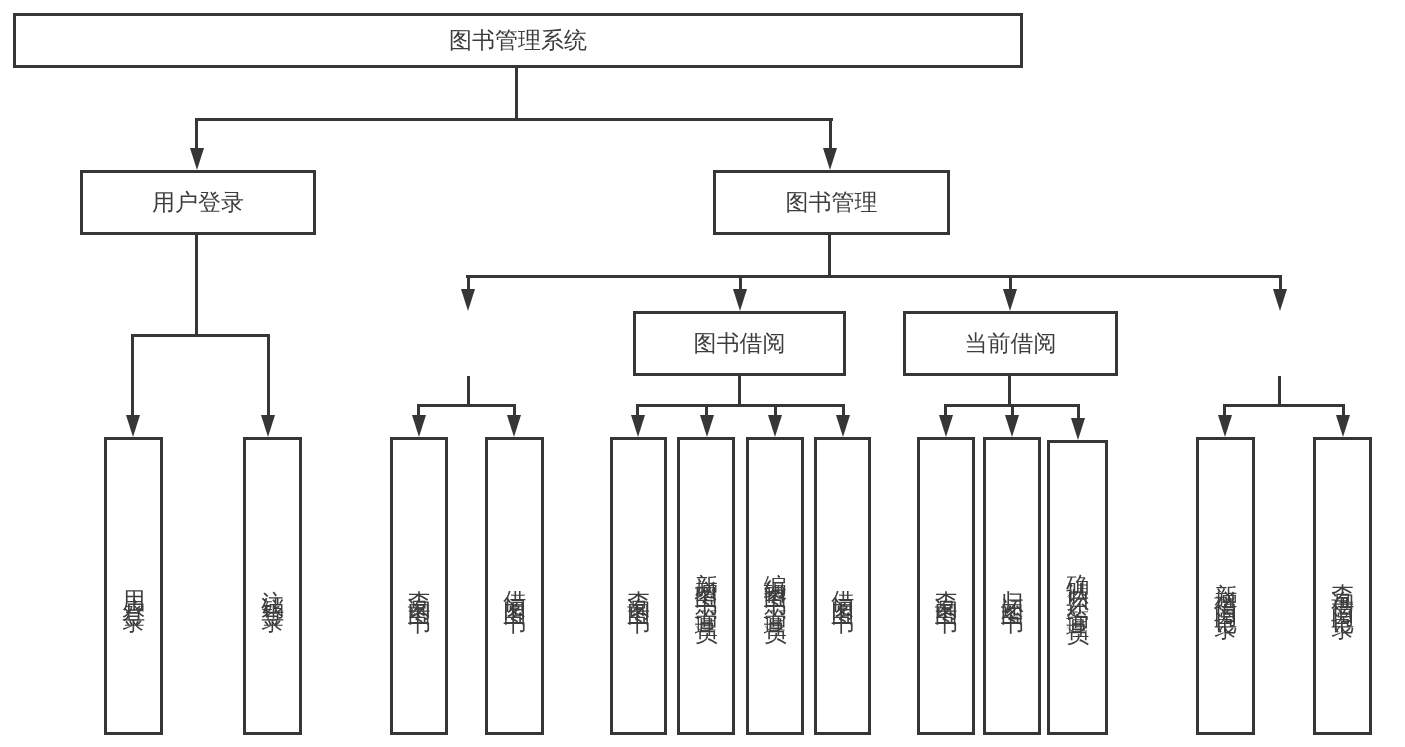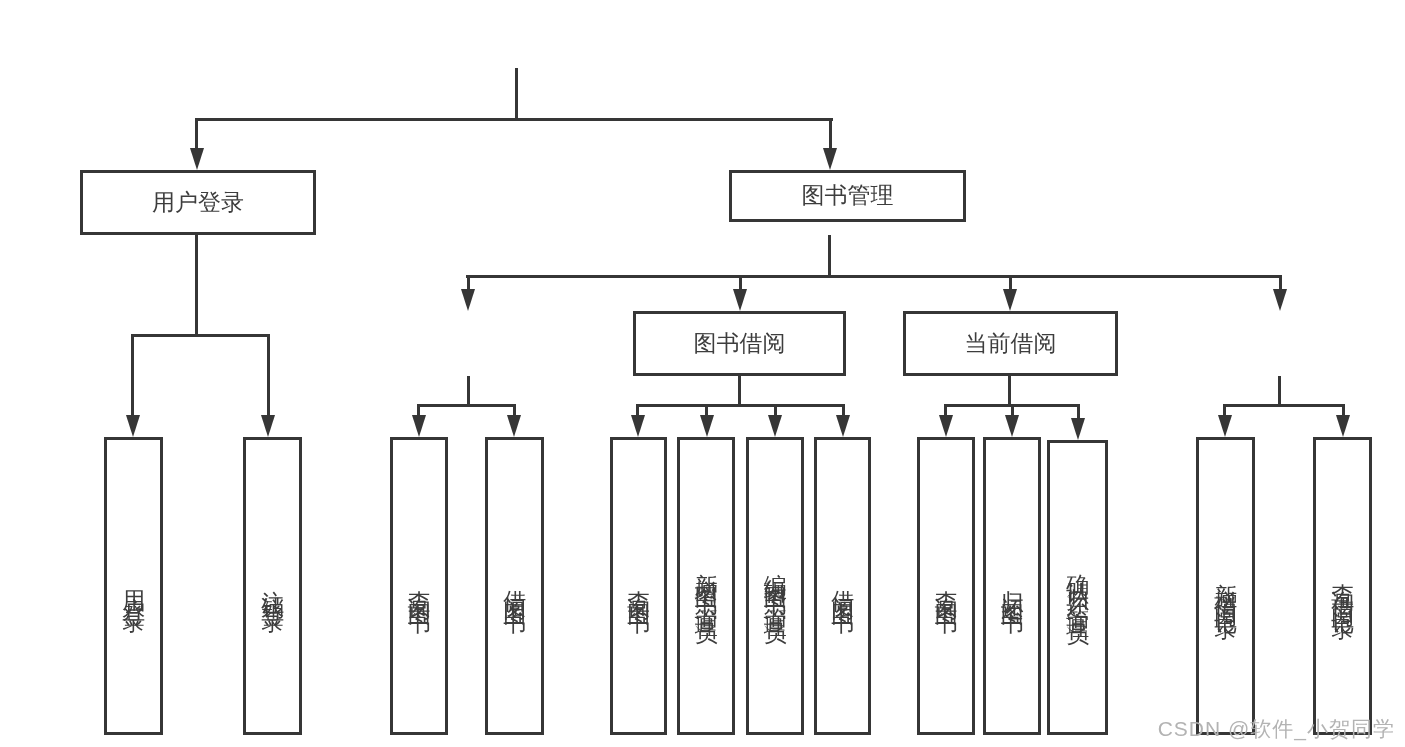--- a/index.html
+++ b/index.html
@@ -53,30 +53,31 @@
     font-size:21px;
     color:var(--wm);
     letter-spacing:1px;
   }
 </style>
 </head>
 <body>
 
 <div id="stage">
 
+  <div class="box" style="left:13px;top:13px;width:1010px;height:55px;">图书管理系统</div>
 
   <div class="vline" style="left:515px;top:68px;height:53px;"></div>
   <div class="hline" style="left:196px;top:118px;width:637px;"></div>
   <div class="vline" style="left:195px;top:118px;height:33px;"></div>
   <div class="arrow" style="left:190px;top:148px;"></div>
   <div class="vline" style="left:829px;top:118px;height:33px;"></div>
   <div class="arrow" style="left:823px;top:148px;"></div>
 
   <div class="box" style="left:80px;top:170px;width:236px;height:65px;">用户登录</div>
-  <div class="box" style="left:729px;top:170px;width:237px;height:52px;">图书管理</div>
+  <div class="box" style="left:713px;top:170px;width:237px;height:65px;">图书管理</div>
 
   <div class="vline" style="left:195px;top:235px;height:102px;"></div>
   <div class="hline" style="left:131px;top:334px;width:139px;"></div>
   <div class="vline" style="left:131px;top:334px;height:85px;"></div>
   <div class="arrow" style="left:126px;top:415px;"></div>
   <div class="vline" style="left:267px;top:334px;height:85px;"></div>
   <div class="arrow" style="left:261px;top:415px;"></div>
 
   <div class="vline" style="left:828px;top:235px;height:43px;"></div>
   <div class="hline" style="left:466px;top:275px;width:816px;"></div>
@@ -137,15 +138,14 @@
   <div class="box vbox" style="left:746px;top:437px;width:58px;height:298px;">编辑图书（管理员）</div>
   <div class="box vbox" style="left:814px;top:437px;width:57px;height:298px;">借阅图书</div>
 
   <div class="box vbox" style="left:917px;top:437px;width:58px;height:298px;">查询图书</div>
   <div class="box vbox" style="left:983px;top:437px;width:58px;height:298px;">归还图书</div>
   <div class="box vbox" style="left:1047px;top:440px;width:61px;height:295px;">确认归还（管理员）</div>
 
   <div class="box vbox" style="left:1196px;top:437px;width:59px;height:298px;">新增借阅记录</div>
   <div class="box vbox" style="left:1313px;top:437px;width:59px;height:298px;">查询借阅记录</div>
 
-  <div class="watermark">CSDN @软件_小贺同学</div>
 
 </div>
 
 </body></html>

